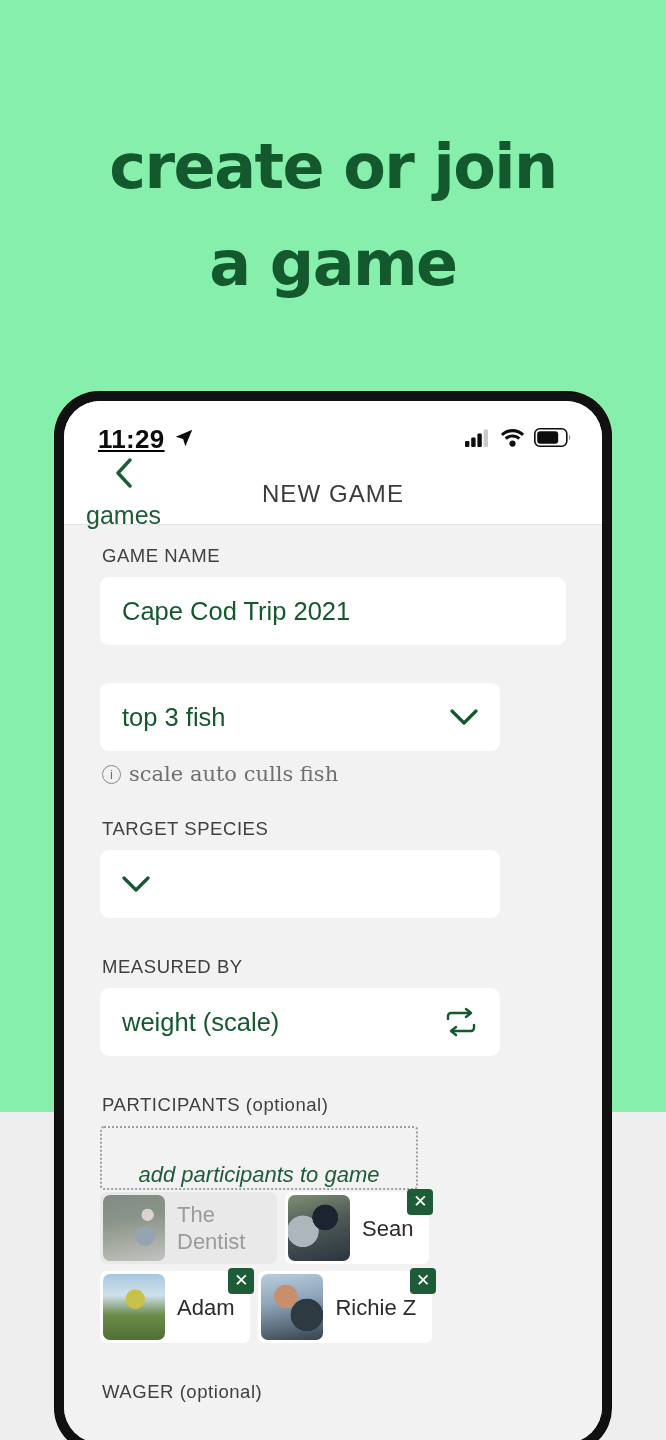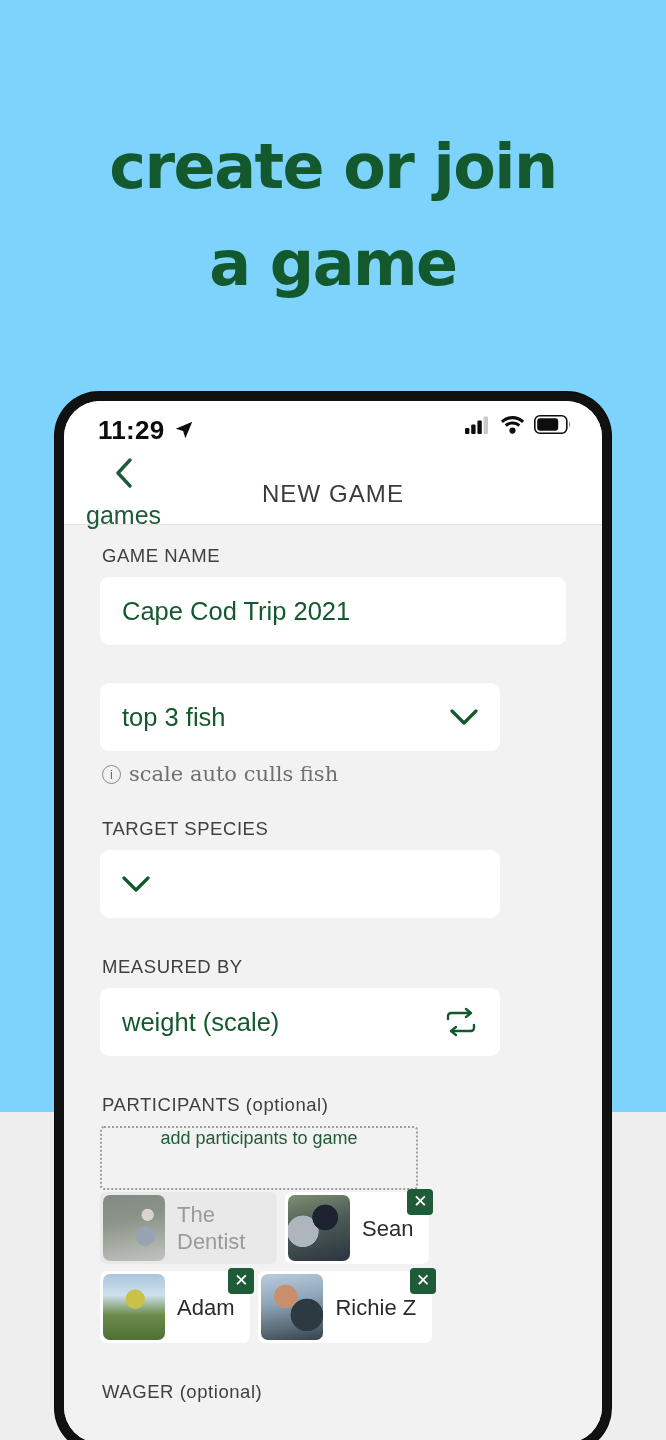--- a/index.html
+++ b/index.html
@@ -2,21 +2,21 @@
 <html><head>
 <meta charset="utf-8">
 <style>
   * { box-sizing: border-box; margin: 0; padding: 0; }
   html, body {
     width: 666px; height: 1440px;
     background: #eeeeee;
     font-family: "Liberation Sans", sans-serif;
     overflow: hidden;
   }
-  #root { position: relative; width: 666px; height: 1112px; background: #7dd3fc; }
+  #root { position: relative; width: 666px; height: 1112px; background: #86efac; }
 
   
   .headline {
     position: absolute; left: 0; top: 118px; width: 666px;
     text-align: center;
     color: #14592e;
     font-weight: 800;
     font-size: 62px;
     line-height: 97px;
     letter-spacing: -1.5px;
@@ -37,23 +37,24 @@
     width: 100%; height: 100%;
     background: #ffffff;
     border-radius: 36px;
     overflow: hidden;
     position: relative;
   }
 
   
   .statusbar {
     height: 62px;
-    display: flex; align-items: flex-start; justify-content: space-between;
+    display: flex; align-items: center; justify-content: space-between;
     padding: 14px 30px 0 34px;
     background: #ffffff;
+    text-decoration: underline;
   }
   .status-left { display: flex; align-items: center; gap: 8px; }
   .status-time { font-size: 26px; font-weight: 600; color: #0d0d0d; letter-spacing: 0.3px; }
   .loc-arrow { display: inline-block; margin-top: 2px; }
   .status-right { display: flex; align-items: center; gap: 9px; }
 
   
   .navbar {
     height: 62px; position: relative;
     display: flex; align-items: center;
@@ -108,23 +109,24 @@
     font-family: "Liberation Sans", sans-serif;
   }
   .spacer-sm { height: 26px; }
   .spacer-md { height: 32px; }
 
   
   .add-btn {
     border: 2px dotted #9e9e9e;
     border-radius: 4px;
     width: 318px; height: 64px;
-    display: flex; align-items: flex-start; justify-content: center;
-    color: #1d5c36; font-size: 18px;
+    display: flex; align-items: flex-end; justify-content: center;
+    color: #1d5c36; font-size: 22px;
     background: transparent;
+    font-style: italic;
   }
   .chips {
     display: flex; flex-wrap: wrap; gap: 7px 8px;
     margin-top: 2px; width: 480px;
   }
   .chip {
     position: relative;
     display: flex; align-items: center;
     background: #ffffff;
     border-radius: 7px;

